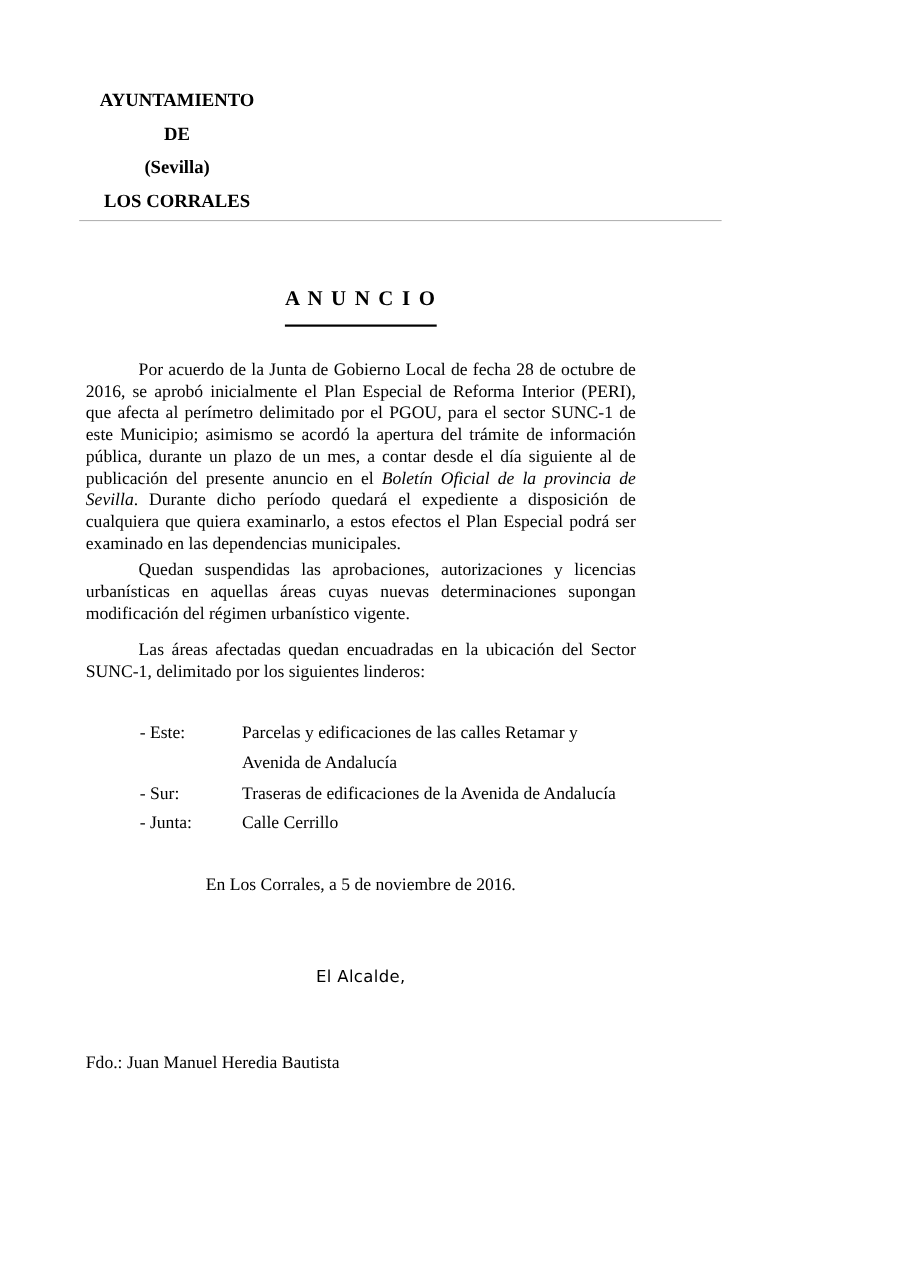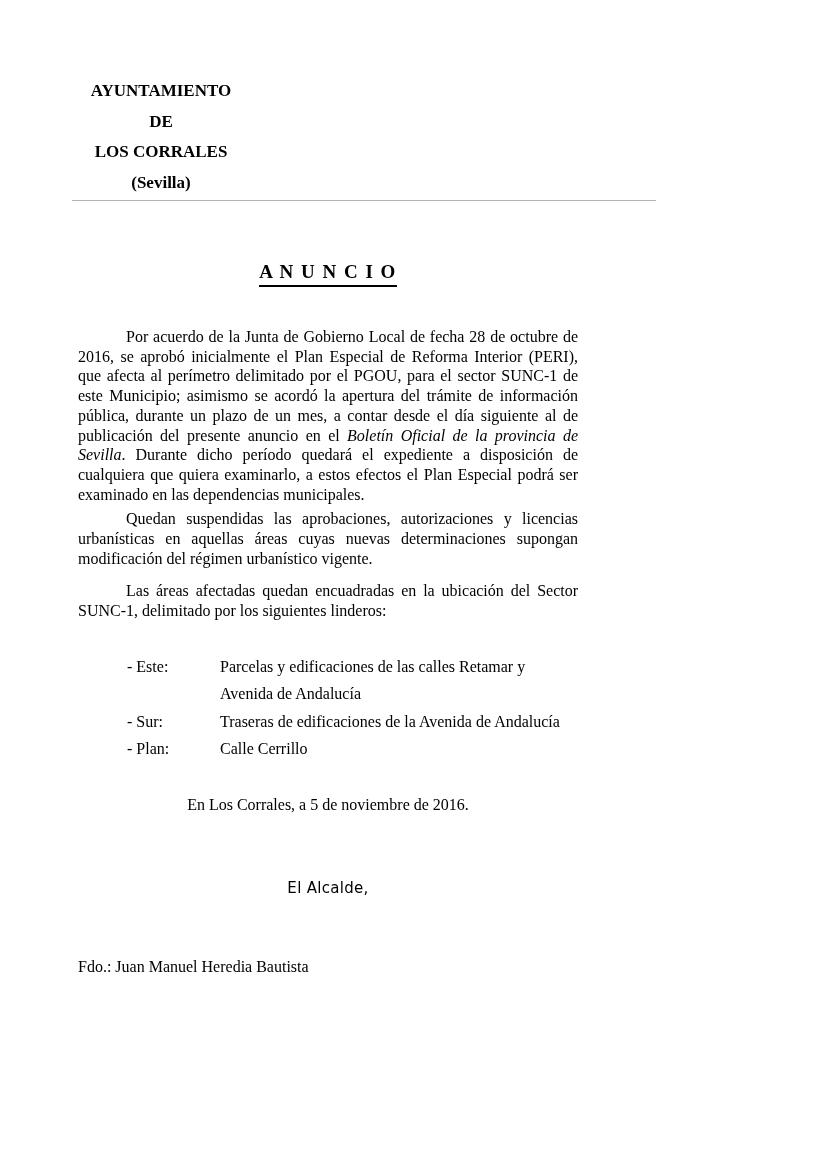--- a/index.html
+++ b/index.html
@@ -39,21 +39,21 @@
   .title {
     margin: 60px 0 0 0;
     text-align: center;
     font-size: 19px;
     font-weight: bold;
     line-height: 22px;
     letter-spacing: 1.5px;
   }
   .title-text {
     border-bottom: 2px solid #000000;
-    padding-bottom: 3px;
+    padding-bottom: 13px;
   }
   .body-par {
     margin: 0;
     font-size: 16px;
     line-height: 19.7px;
     text-align: justify;
     text-indent: 48px;
   }
   .p1 { margin-top: 44px; }
   .p2 { margin-top: 5px; }
@@ -92,22 +92,22 @@
   }
 </style>
 </head>
 <body>
 
 <div class="page">
 
   <header class="letterhead">
     <div>AYUNTAMIENTO</div>
     <div>DE</div>
+    <div>(Sevilla)</div>
     <div>LOS CORRALES</div>
-    <div>(Sevilla)</div>
   </header>
 
   <div class="rule"></div>
 
   <h1 class="title"><span class="title-text">A N U N C I O</span></h1>
 
   <p class="body-par p1"><span>Por acuerdo de la Junta de Gobierno Local de fecha 28 de octubre de 2016, se aprobó inicialmente el Plan Especial de Reforma Interior (PERI), que afecta al perímetro delimitado por el PGOU, para el sector SUNC-1 de este Municipio; asimismo se acordó la apertura del trámite de información pública, durante un plazo de un mes, a contar desde el día siguiente al de publicación del presente anuncio en el </span><span class="italic">Boletín Oficial de la provincia de Sevilla</span><span>. Durante dicho período quedará el expediente a disposición de cualquiera que quiera examinarlo, a estos efectos el Plan Especial podrá ser examinado en las dependencias municipales.</span></p>
 
   <p class="body-par p2">Quedan suspendidas las aprobaciones, autorizaciones y licencias urbanísticas en aquellas áreas cuyas nuevas determinaciones supongan modificación del régimen urbanístico vigente.</p>
 
@@ -116,21 +116,21 @@
   <div class="boundaries">
     <div class="boundary-row">
       <span class="boundary-label">- Este:</span>
       <span class="boundary-value">Parcelas y edificaciones de las calles Retamar y Avenida de Andalucía</span>
     </div>
     <div class="boundary-row">
       <span class="boundary-label">- Sur:</span>
       <span class="boundary-value">Traseras de edificaciones de la Avenida de Andalucía</span>
     </div>
     <div class="boundary-row">
-      <span class="boundary-label">- Plan:</span>
+      <span class="boundary-label">- Junta:</span>
       <span class="boundary-value">Calle Cerrillo</span>
     </div>
   </div>
 
   <p class="dateline">En Los Corrales, a 5 de noviembre de 2016.</p>
 
   <p class="signer-title">El Alcalde,</p>
 
   <p class="signature">Fdo.: Juan Manuel Heredia Bautista</p>
 

